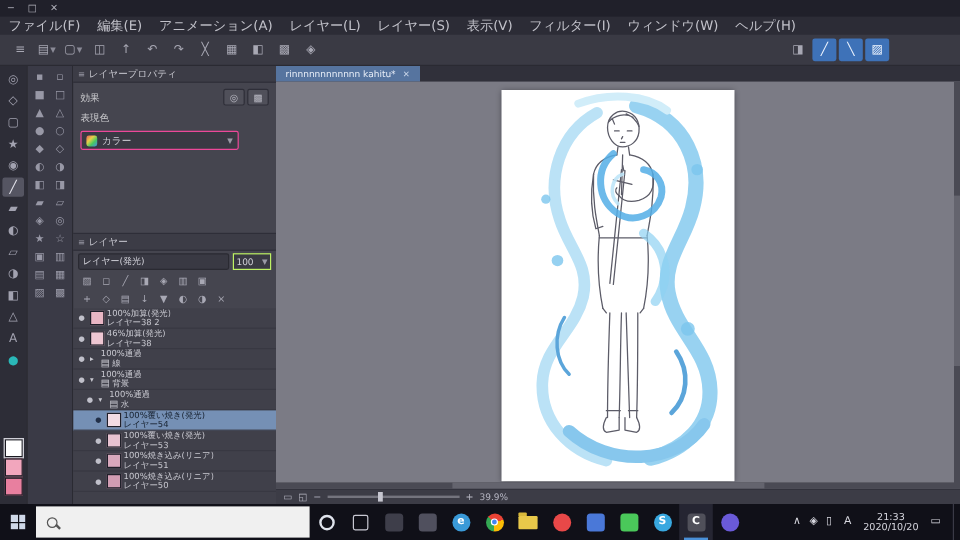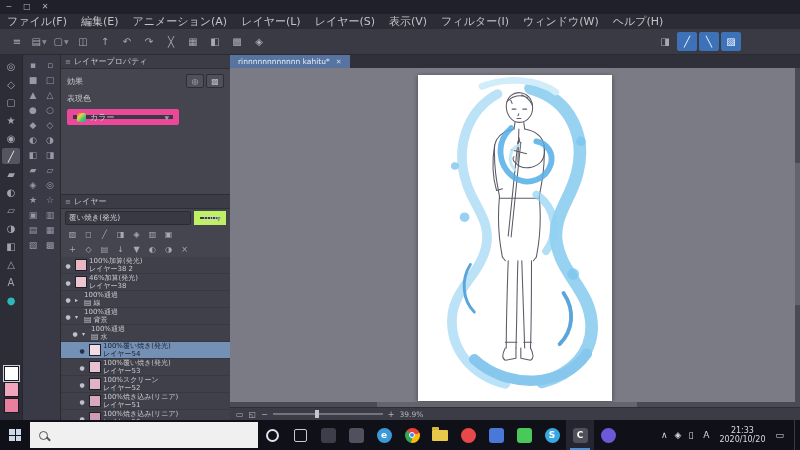--- a/index.html
+++ b/index.html
@@ -39,28 +39,28 @@
 
   
   .panels{width:170px;background:#45454f;display:flex;flex-direction:column;border-left:1px solid #2a2a32}
   .panel-header{height:14px;background:#3c3c46;display:flex;align-items:center;gap:3px;padding:0 4px;font-size:8px;color:#c6c6ce;border-bottom:1px solid #2e2e38;flex:none}
   .ph-icon{font-size:7px;color:#9a9aa6}
   .prop-panel{height:140px;border-bottom:1px solid #2e2e38;display:flex;flex-direction:column;flex:none}
   .prop-body{padding:5px 6px;display:flex;flex-direction:column;gap:5px;font-size:8px;color:#cccccf}
   .effect-row{display:flex;align-items:center;gap:4px}
   .effect-icons{display:flex;gap:2px;margin-left:auto}
   .effect-btn{width:18px;height:14px;border:1px solid #2e2e38;background:#50505a;display:flex;align-items:center;justify-content:center;font-size:8px;color:#b8b8c2;border-radius:2px}
-  .dropdown{width:112px;height:16px;background:#393943;border:6px solid #ec4899;display:flex;align-items:center;gap:4px;padding:0 4px;font-size:8px;color:#d0d0d8;border-radius:2px}
+  .dropdown{width:132px;height:16px;background:#393943;border:1px solid #ec4899;display:flex;align-items:center;gap:4px;padding:0 4px;font-size:8px;color:#d0d0d8;border-radius:2px}
   .dd-swatch{width:9px;height:9px;border-radius:2px;background:linear-gradient(135deg,#e85a5a,#e8d048 35%,#48c860 65%,#4888e8)}
   .dd-caret{margin-left:auto;font-size:6px;color:#9a9aa6}
 
   .layers-panel{flex:1;display:flex;flex-direction:column;min-height:0}
   .blend-row{display:flex;align-items:center;gap:3px;padding:2px 4px;flex:none}
   .blend-combo{flex:1;height:14px;background:#393943;border:1px solid #2a2a32;display:flex;align-items:center;padding:0 3px;font-size:7.5px;color:#d0d0d8;border-radius:2px}
-  .opacity-box{width:32px;height:14px;background:#393943;border:6px solid #bef264;font-size:7.5px;display:flex;align-items:center;justify-content:space-between;padding:0 2px;color:#d0d0d8}
+  .opacity-box{width:32px;height:14px;background:#393943;border:1px solid #bef264;font-size:7.5px;display:flex;align-items:center;justify-content:space-between;padding:0 2px;color:#d0d0d8}
   .layers-toolbar{display:flex;align-items:center;gap:1px;padding:1px 4px;flex:none}
   .lt-btn{width:15px;height:13px;display:flex;align-items:center;justify-content:center;font-size:8px;color:#a8a8b4}
   .layers-list{flex:1;overflow:hidden;background:#40404a}
   .layer-row{display:flex;align-items:center;height:17px;border-bottom:1px solid #383842;gap:2px;font-size:7px;color:#c8c8d0}
   .layer-row.selected{background:#7590b5;color:#16202e}
   .eye{font-size:6px;width:10px;text-align:center;color:#c0c0ca;flex:none}
   .selected .eye{color:#223048}
   .thumb{width:12px;height:12px;border:1px solid #20202a;background:#fff;flex:none}
   .arrow{font-size:6px;width:7px;flex:none}
   .folder-ic{font-size:8px;flex:none}
@@ -232,21 +232,21 @@
       </div>
     </div>
 
     <div class="layers-panel">
       <div class="panel-header">
         <span class="ph-icon">≡</span>
         <span>レイヤー</span>
       </div>
       <div class="blend-row">
         <div class="blend-combo">
-          <span>覆い焼き(発光)</span>
+          <span>レイヤー(発光)</span>
         </div>
         <div class="opacity-box">
           <span>100</span>
           <span class="dd-caret">▼</span>
         </div>
       </div>
       <div class="layers-toolbar">
           <div class="lt-btn">▨</div>
           <div class="lt-btn">◻</div>
           <div class="lt-btn">╱</div>
@@ -329,30 +329,20 @@
               </div>
             </div>
           </div>
           <div class="layer-row" style="padding-left: 16px;">
             <span class="eye">●</span>
             <span class="thumb" style="background: rgb(231, 194, 208);"></span>
             <div class="ltext">
               <div class="l1">100%覆い焼き(発光)</div>
               <div class="l2">
                 <span>レイヤー53</span>
-              </div>
-            </div>
-          </div>
-          <div class="layer-row" style="padding-left: 16px;">
-            <span class="eye">●</span>
-            <span class="thumb" style="background: rgb(223, 180, 198);"></span>
-            <div class="ltext">
-              <div class="l1">100%スクリーン</div>
-              <div class="l2">
-                <span>レイヤー52</span>
               </div>
             </div>
           </div>
           <div class="layer-row" style="padding-left: 16px;">
             <span class="eye">●</span>
             <span class="thumb" style="background: rgb(216, 168, 188);"></span>
             <div class="ltext">
               <div class="l1">100%焼き込み(リニア)</div>
               <div class="l2">
                 <span>レイヤー51</span>

